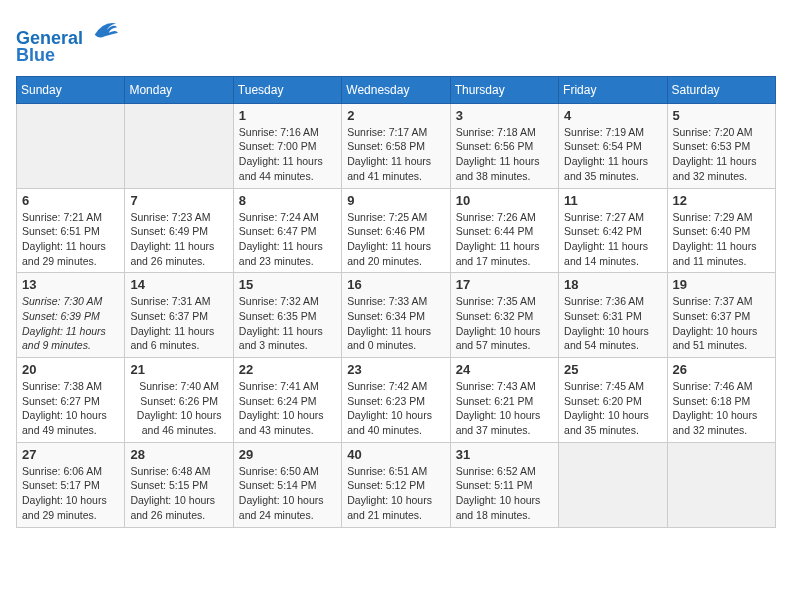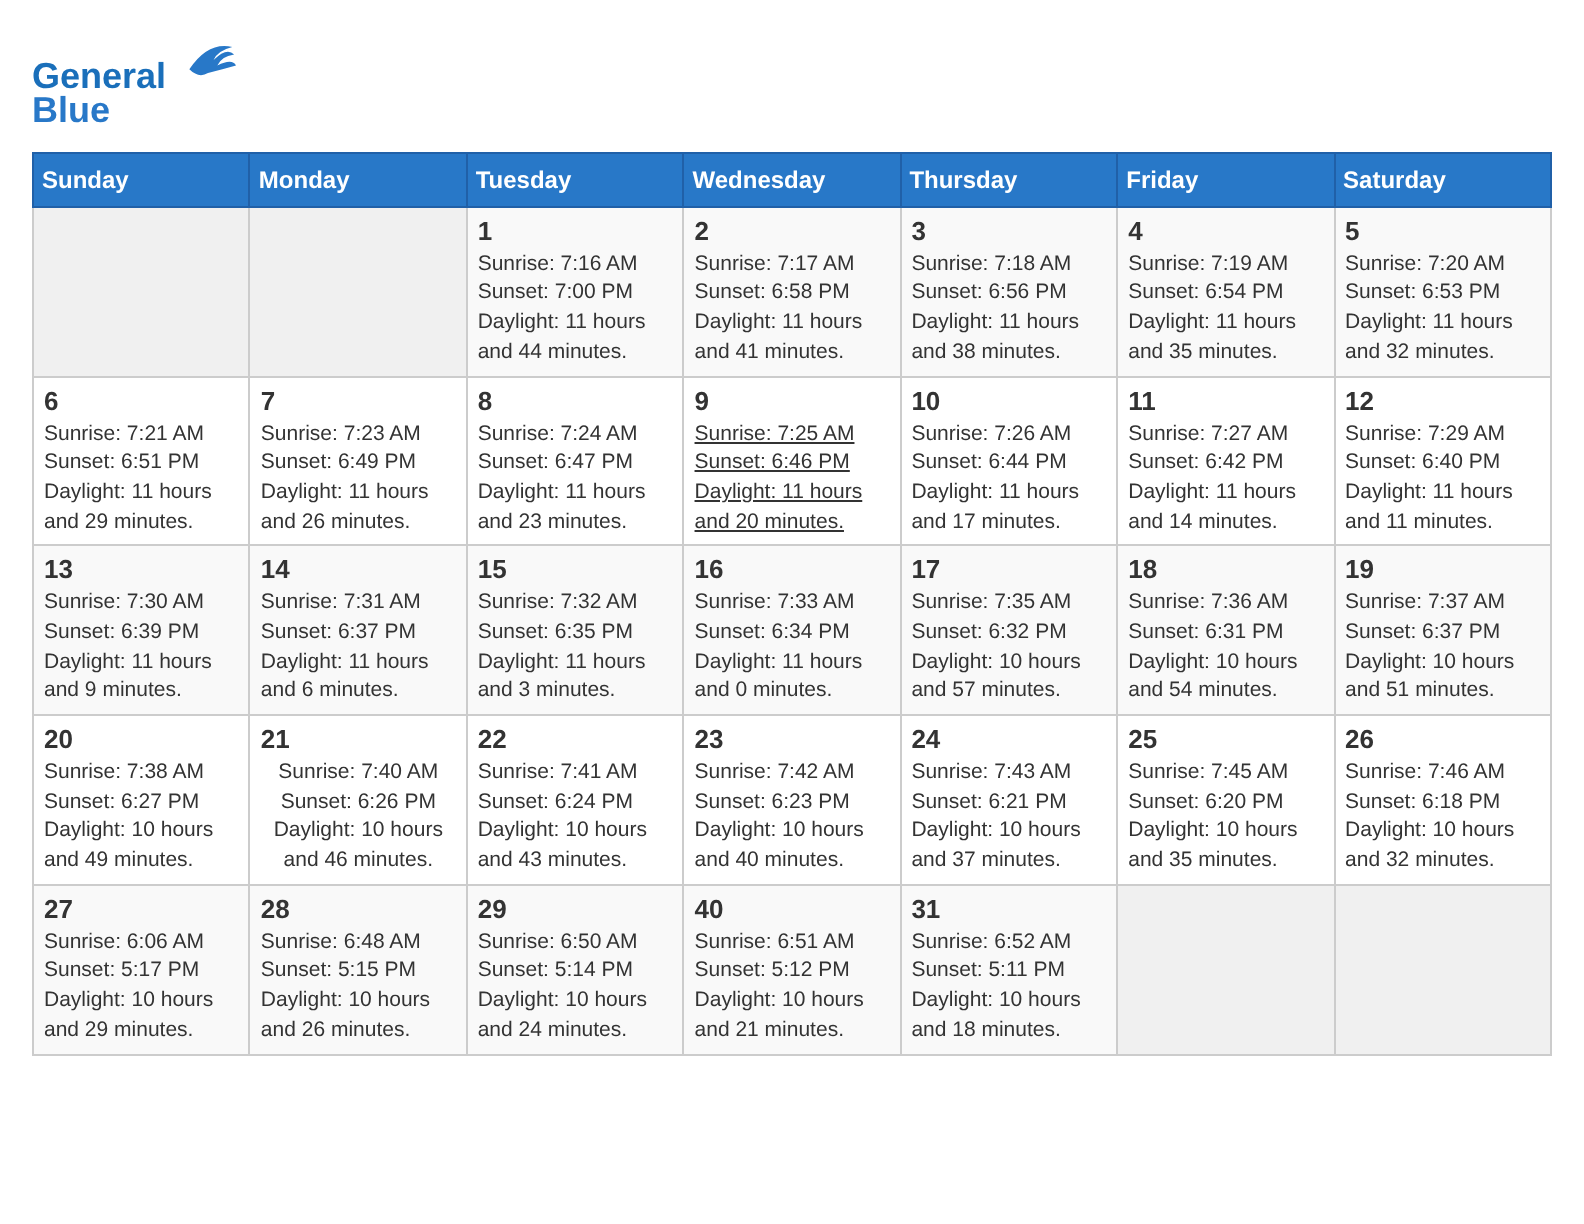--- a/index.html
+++ b/index.html
@@ -50,21 +50,21 @@
       width: 100%;
       border-collapse: collapse;
       font-size: 11px;
     }
     thead tr th {
       background: #2878c8;
       color: #fff;
       padding: 6px 4px;
       text-align: left;
       font-size: 12px;
-      font-weight: bold;
+      font-weight: normal;
       border: 1px solid #2060a8;
     }
     tbody tr td {
       border: 1px solid #ccc;
       vertical-align: top;
       padding: 4px 5px;
       width: 107px;
       height: 80px;
       color: #333;
     }
@@ -169,21 +169,21 @@
 Daylight: 11 hours and 26 minutes.</div>
         </td>
         <td>
           <span class="day-num">8</span>
           <div class="day-info" style="white-space: pre-line;">Sunrise: 7:24 AM
 Sunset: 6:47 PM
 Daylight: 11 hours and 23 minutes.</div>
         </td>
         <td>
           <span class="day-num">9</span>
-          <div class="day-info" style="white-space: pre-line; text-decoration: underline;">Sunrise: 7:25 AM
+          <div class="day-info" style="white-space: pre-line;">Sunrise: 7:25 AM
 Sunset: 6:46 PM
 Daylight: 11 hours and 20 minutes.</div>
         </td>
         <td>
           <span class="day-num">10</span>
           <div class="day-info" style="white-space: pre-line;">Sunrise: 7:26 AM
 Sunset: 6:44 PM
 Daylight: 11 hours and 17 minutes.</div>
         </td>
         <td>
@@ -195,21 +195,21 @@
         <td>
           <span class="day-num">12</span>
           <div class="day-info" style="white-space: pre-line;">Sunrise: 7:29 AM
 Sunset: 6:40 PM
 Daylight: 11 hours and 11 minutes.</div>
         </td>
       </tr>
       <tr>
         <td>
           <span class="day-num">13</span>
-          <div class="day-info" style="white-space: pre-line;">Sunrise: 7:30 AM
+          <div class="day-info" style="white-space: pre-line; font-style: italic;">Sunrise: 7:30 AM
 Sunset: 6:39 PM
 Daylight: 11 hours and 9 minutes.</div>
         </td>
         <td>
           <span class="day-num">14</span>
           <div class="day-info" style="white-space: pre-line;">Sunrise: 7:31 AM
 Sunset: 6:37 PM
 Daylight: 11 hours and 6 minutes.</div>
         </td>
         <td>

